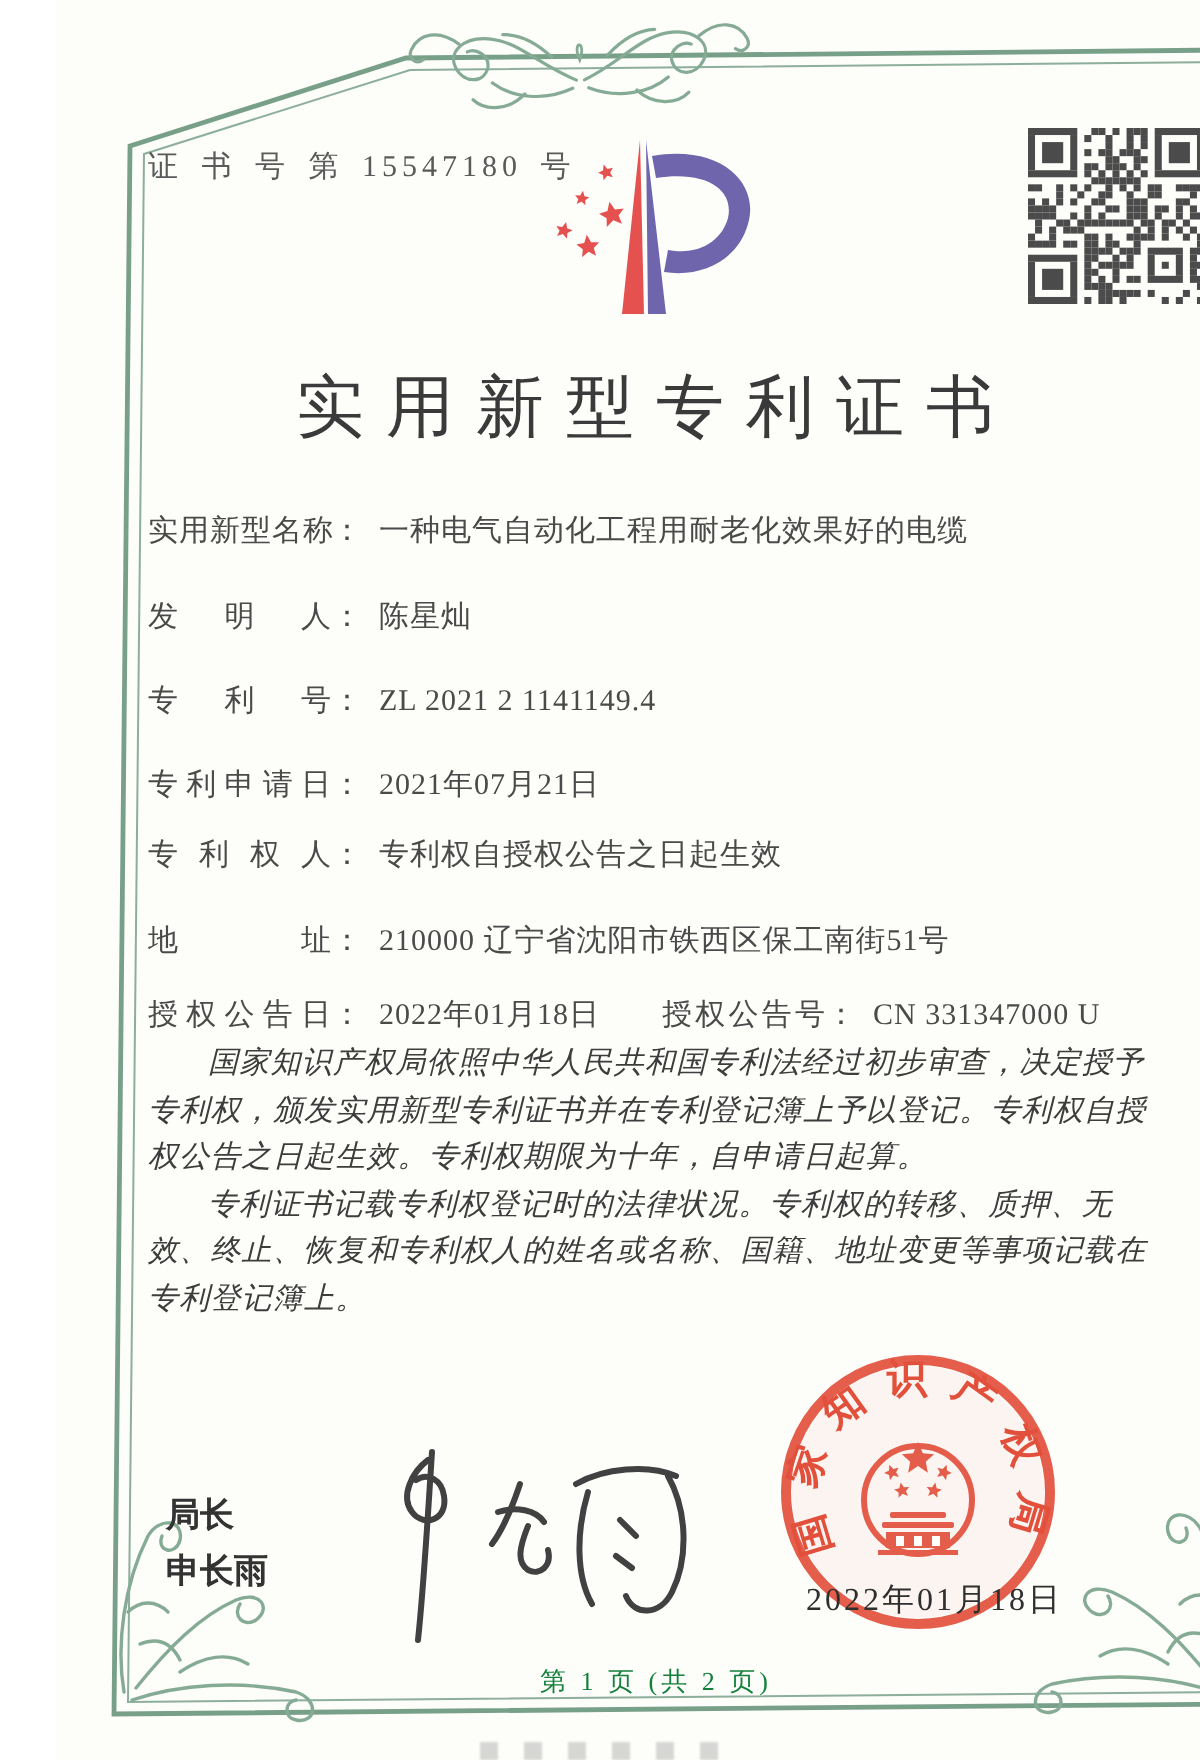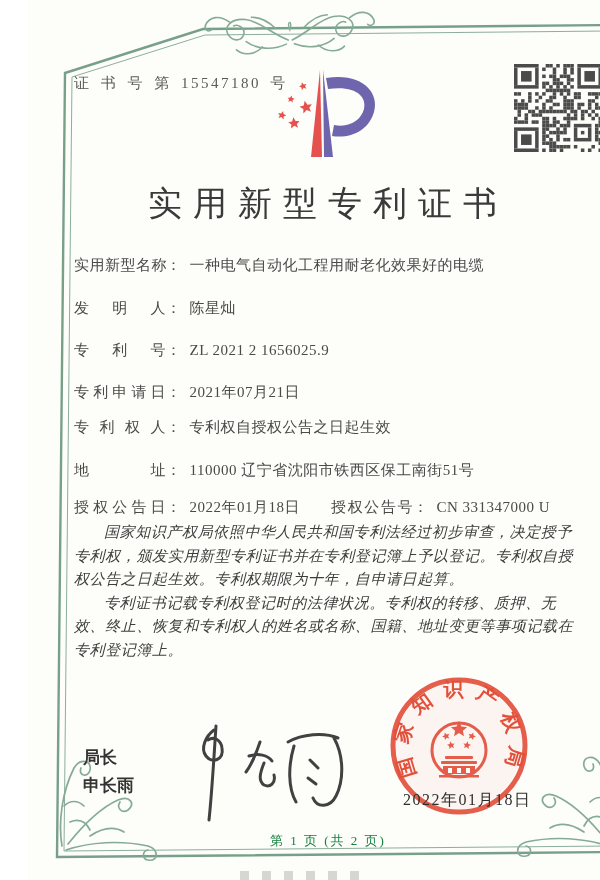--- a/index.html
+++ b/index.html
@@ -342,21 +342,21 @@
         <span>发</span>
         <span>明</span>
         <span>人</span>
       </span><span class="fcolon">：</span><span class="fvalue">陈星灿</span>
   </div>
   <div class="frow z2" style="top:341px">
     <span class="flabel">
         <span>专</span>
         <span>利</span>
         <span>号</span>
-      </span><span class="fcolon">：</span><span class="fvalue">ZL 2021 2 1656025.9</span>
+      </span><span class="fcolon">：</span><span class="fvalue">ZL 2021 2 1141149.4</span>
   </div>
   <div class="frow z2" style="top:383px">
     <span class="flabel">
         <span>专</span>
         <span>利</span>
         <span>申</span>
         <span>请</span>
         <span>日</span>
       </span><span class="fcolon">：</span><span class="fvalue">2021年07月21日</span>
   </div>
@@ -365,21 +365,21 @@
         <span>专</span>
         <span>利</span>
         <span>权</span>
         <span>人</span>
       </span><span class="fcolon">：</span><span class="fvalue">专利权自授权公告之日起生效</span>
   </div>
   <div class="frow z2" style="top:461px">
     <span class="flabel">
         <span>地</span>
         <span>址</span>
-      </span><span class="fcolon">：</span><span class="fvalue">110000 辽宁省沈阳市铁西区保工南街51号</span>
+      </span><span class="fcolon">：</span><span class="fvalue">210000 辽宁省沈阳市铁西区保工南街51号</span>
   </div>
   <div class="frow z2" style="top:498px">
     <span class="flabel">
         <span>授</span>
         <span>权</span>
         <span>公</span>
         <span>告</span>
         <span>日</span>
       </span><span class="fcolon">：</span><span class="fvalue">2022年01月18日</span>
     <span class="fgroup2"><span class="flabel" style="width:82px">

